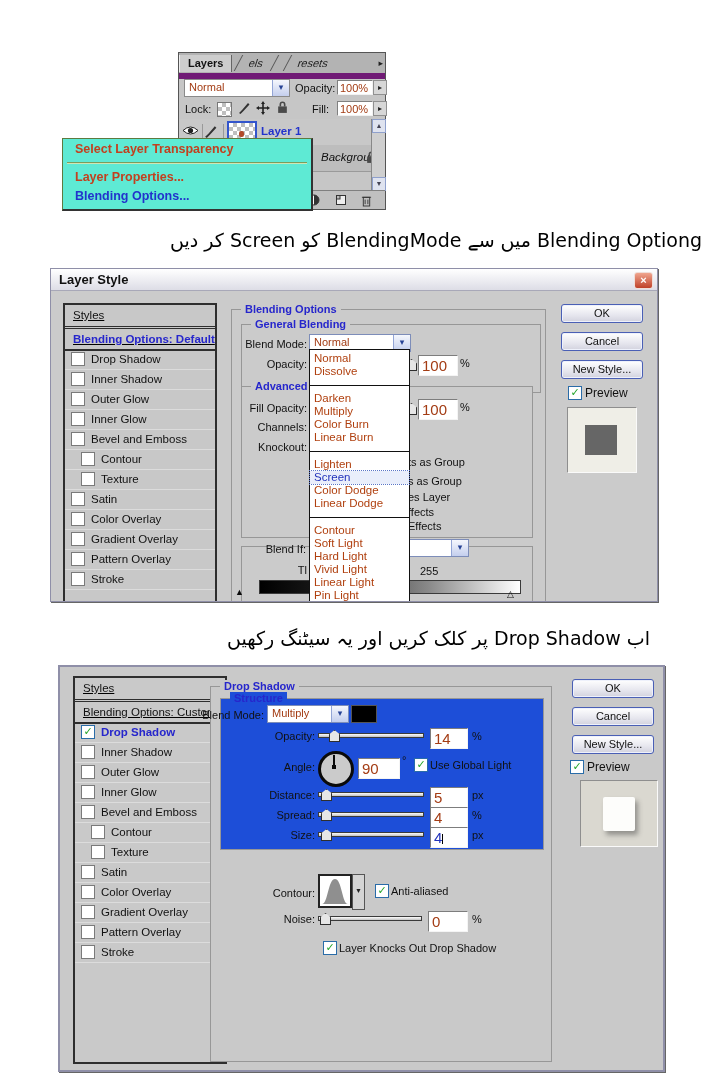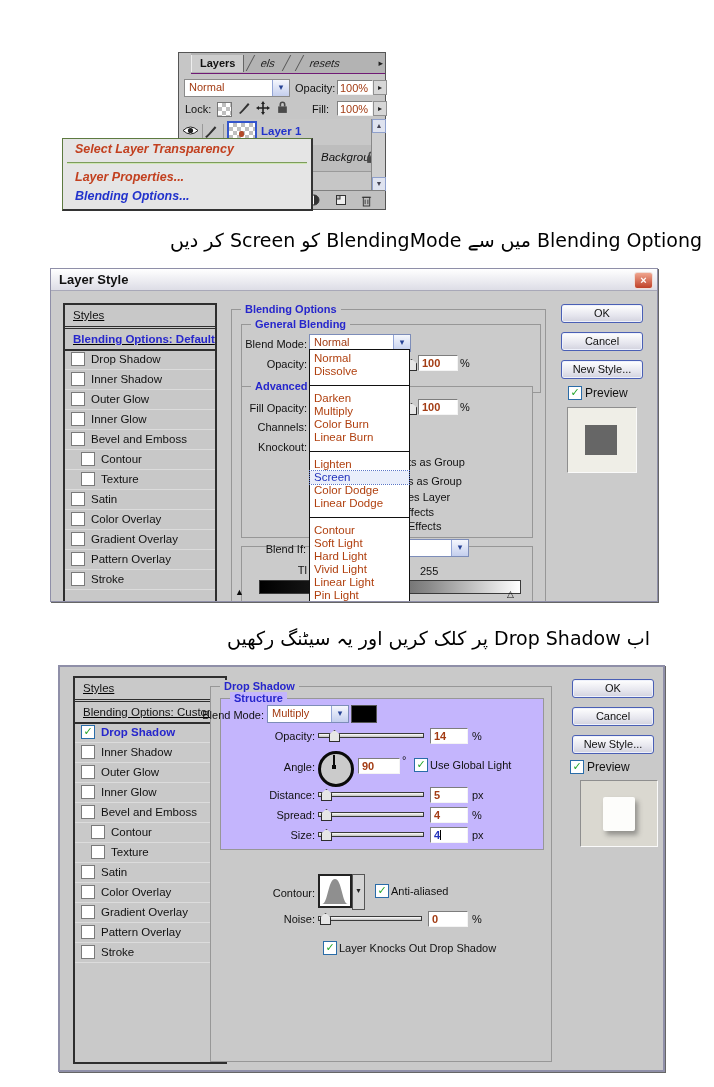--- a/index.html
+++ b/index.html
@@ -2,57 +2,57 @@
 <html><head>
 <meta charset="utf-8">
 <style>
   html,body{margin:0;padding:0;background:#fff;}
   #root{position:relative;width:714px;height:1087px;background:#fff;overflow:hidden;
         font-family:"Liberation Sans","DejaVu Sans",sans-serif;}
   .abs{position:absolute;}
   .caption{font-family:"DejaVu Sans",sans-serif;font-size:19px;color:#000;direction:rtl;white-space:nowrap;}
   
   .panel{background:#c6c6c6;border:1px solid #555;}
-  .tabbar{position:absolute;left:0;top:0;right:0;height:20px;background:#b3b3b3;border-bottom:1px solid #701a75;display:flex;align-items:center;margin-left:12px;}
+  .tabbar{position:absolute;left:0;top:0;right:0;height:20px;background:#b3b3b3;border-bottom:6px solid #701a75;display:flex;align-items:center;}
   .tab-active{background:#cdcdcd;border-right:1px solid #666;border-left:1px solid #eee;padding:2px 8px 3px 8px;font-size:11px;font-weight:bold;color:#111;}
   .tab-frag{font-size:11px;color:#222;padding:0 4px;transform:skewX(-18deg);}
   .slash{width:1px;height:16px;background:#555;transform:skewX(-28deg);margin:0 6px;}
   .mini-combo{position:absolute;display:flex;background:#fff;border:1px solid #8a8a8a;height:16px;}
   .mini-combo .txt{flex:1;font-size:11px;color:#a33c14;padding:1px 4px;}
   .cbtn{width:16px;background:linear-gradient(#f5f7fd,#c4cfee);border-left:1px solid #93a5d6;color:#274395;font-size:9px;line-height:15px;text-align:center;}
   .plabel{font-size:11px;color:#111;}
   .pval{position:absolute;display:flex;height:15px;}
   .pval .v{background:#fff;border:1px solid;border-color:#808080 #f2f2f2 #f2f2f2 #808080;color:#a33c14;font-size:11px;padding:1px 2px;width:30px;text-align:left;}
   .pval .a{width:12px;background:#d7d7d7;border:1px solid #909090;font-size:8px;line-height:14px;text-align:center;color:#222;}
   .lrow{position:absolute;left:0;right:14px;height:26px;border-bottom:1px solid #9a9a9a;}
   .checker{background-color:#fff;background-image:linear-gradient(45deg,#bfbfbf 25%,transparent 25%,transparent 75%,#bfbfbf 75%),linear-gradient(45deg,#bfbfbf 25%,transparent 25%,transparent 75%,#bfbfbf 75%);background-size:8px 8px;background-position:0 0,4px 4px;}
   .scroll{position:absolute;right:0;width:13px;background:#cfcfcf;border-left:1px solid #888;}
   .sarrow{position:absolute;left:0;width:12px;height:12px;background:#dfe3ef;border:1px solid #8fa0cc;font-size:7px;line-height:11px;text-align:center;color:#445;}
   .bbar{position:absolute;left:0;right:0;bottom:0;height:18px;background:#c0c0c0;border-top:1px solid #808080;display:flex;align-items:center;gap:14px;padding-left:100px;}
   
-  .menu{background:#e5e5e5;border:1px solid #5d7a40;border-right:2px solid #333;border-bottom:2px solid #333;z-index:5;font-style:italic;}
+  .menu{background:#5eead4;border:1px solid #5d7a40;border-right:2px solid #333;border-bottom:2px solid #333;z-index:5;}
   .mitem{position:absolute;left:12px;font-size:12.5px;font-weight:bold;white-space:nowrap;}
   .msep{position:absolute;left:4px;right:4px;height:1px;background:#7d9c5c;border-bottom:1px solid #cfe6b4;}
   
   .dlg{background:#cbcbcb;border:1px solid #8f8fa8;box-shadow:1px 1px 0 #666;overflow:hidden;}
   .titlebar{position:absolute;left:0;top:0;right:0;height:21px;background:linear-gradient(#ffffff,#dddde6);border-bottom:1px solid #a8a8b8;}
   .title{position:absolute;left:8px;top:3px;font-size:13px;font-weight:bold;color:#111;}
   .xbtn{position:absolute;right:4px;top:3px;width:17px;height:15px;border:1px solid #f0ded8;border-radius:3px;background:linear-gradient(#f0a58e,#bf4129);color:#fff;font-size:11px;font-weight:bold;line-height:14px;text-align:center;}
   .lstbox{position:absolute;background:#c8c8c8;border:2px solid #2e2e2e;text-decoration:underline;}
   .lst-h{height:21px;line-height:21px;padding-left:8px;font-size:11.5px;color:#111;border-bottom:3px double #2e2e2e;}
   .lst-sh{height:20px;line-height:20px;padding-left:8px;font-size:11.5px;border-bottom:2px solid #2e2e2e;}
   .sli{position:absolute;left:0;right:0;height:20px;border-bottom:1px solid #dcdcdc;display:flex;align-items:center;}
   .chk{width:12px;height:12px;background:#fff;border:1px solid #7a7a7a;margin:0 6px 0 6px;flex:0 0 auto;}
   .chk.xp{border:1px solid #2a6ca8;color:#23a428;font-weight:bold;font-size:11px;line-height:10px;text-align:center;}
   .sli .t{font-size:11.5px;color:#111;white-space:nowrap;}
   .ind{margin-left:16px;}
   .grp{position:absolute;border:1px solid #979797;}
   .grp-label{position:absolute;top:-7px;left:9px;background:inherit;padding:0 4px;font-size:11px;font-weight:bold;color:#2626cc;white-space:nowrap;}
   .flabel{position:absolute;font-size:11px;color:#111;text-align:right;white-space:nowrap;}
-  .vbox{position:absolute;background:#fff;border:1px solid;border-color:#7d7d7d #f4f4f4 #f4f4f4 #7d7d7d;color:#a33c14;font-size:11px;padding:1px 3px;font-weight:bold;}
+  .vbox{position:absolute;background:#fff;border:1px solid;border-color:#7d7d7d #f4f4f4 #f4f4f4 #7d7d7d;color:#a33c14;font-size:15px;padding:1px 3px;}
   .unit{position:absolute;font-size:11px;color:#111;}
   .combo{position:absolute;display:flex;background:#fff;border:1px solid #7d8db9;height:16px;}
   .combo .txt{flex:1;font-size:11px;color:#a33c14;padding:1px 4px;white-space:nowrap;overflow:hidden;}
   .slider{position:absolute;height:3px;border:1px solid #3a3a3a;background:linear-gradient(#fdfdfd,#c2c2c2);}
   .thumb{position:absolute;top:-4px;width:9px;height:10px;background:#e6e6e6;border:1px solid #2e2e2e;clip-path:polygon(50% 0,100% 38%,100% 100%,0 100%,0 38%);}
   .penta{position:absolute;width:9px;height:10px;background:#e6e6e6;border:1px solid #2e2e2e;clip-path:polygon(50% 0,100% 38%,100% 100%,0 100%,0 38%);}
   .xpbtn{position:absolute;width:80px;height:17px;border:1px solid #4a5fb5;border-radius:3px;background:linear-gradient(#ffffff,#e6e6ee 60%,#d2d2de);font-size:11px;color:#111;text-align:center;line-height:16px;box-shadow:inset 0 0 0 1px #eef1fb;}
   .xpchk{position:absolute;width:12px;height:12px;background:#fff;border:1px solid #2a6ca8;color:#23a428;font-weight:bold;font-size:11px;line-height:11px;text-align:center;}
   .dd{position:absolute;background:#fff;border:1px solid #111;z-index:6;padding-top:2px;}
   .dd-item{height:13px;line-height:13px;padding-left:4px;font-size:11.5px;color:#b0400f;white-space:nowrap;}
@@ -374,21 +374,21 @@
         </div>
       <div class="sli" style="top:264px;">
           <span class="chk"></span>
           <span class="t">Stroke</span>
         </div>
     </div>
 
     <div class="grp" style="left:150px;top:19px;width:340px;height:374px;background:#c9c9c9;">
       <span class="grp-label">Drop Shadow</span>
     </div>
-    <div class="grp" style="left:160px;top:31px;width:322px;height:150px;background:#c4b5fd;">
+    <div class="grp" style="left:160px;top:31px;width:322px;height:150px;background:#1d4ed8;">
       <span class="grp-label">Structure</span>
     </div>
 
     <span class="flabel" style="left:130px;top:42px;width:74px;">Blend Mode:</span>
     <div class="combo" style="left:207px;top:38px;width:80px;">
       <div class="txt">Multiply</div>
       <div class="cbtn">▾</div>
     </div>
     <div class="abs" style="left:291px;top:38px;width:24px;height:16px;background:#000;border:1px solid #555;"></div>
 

